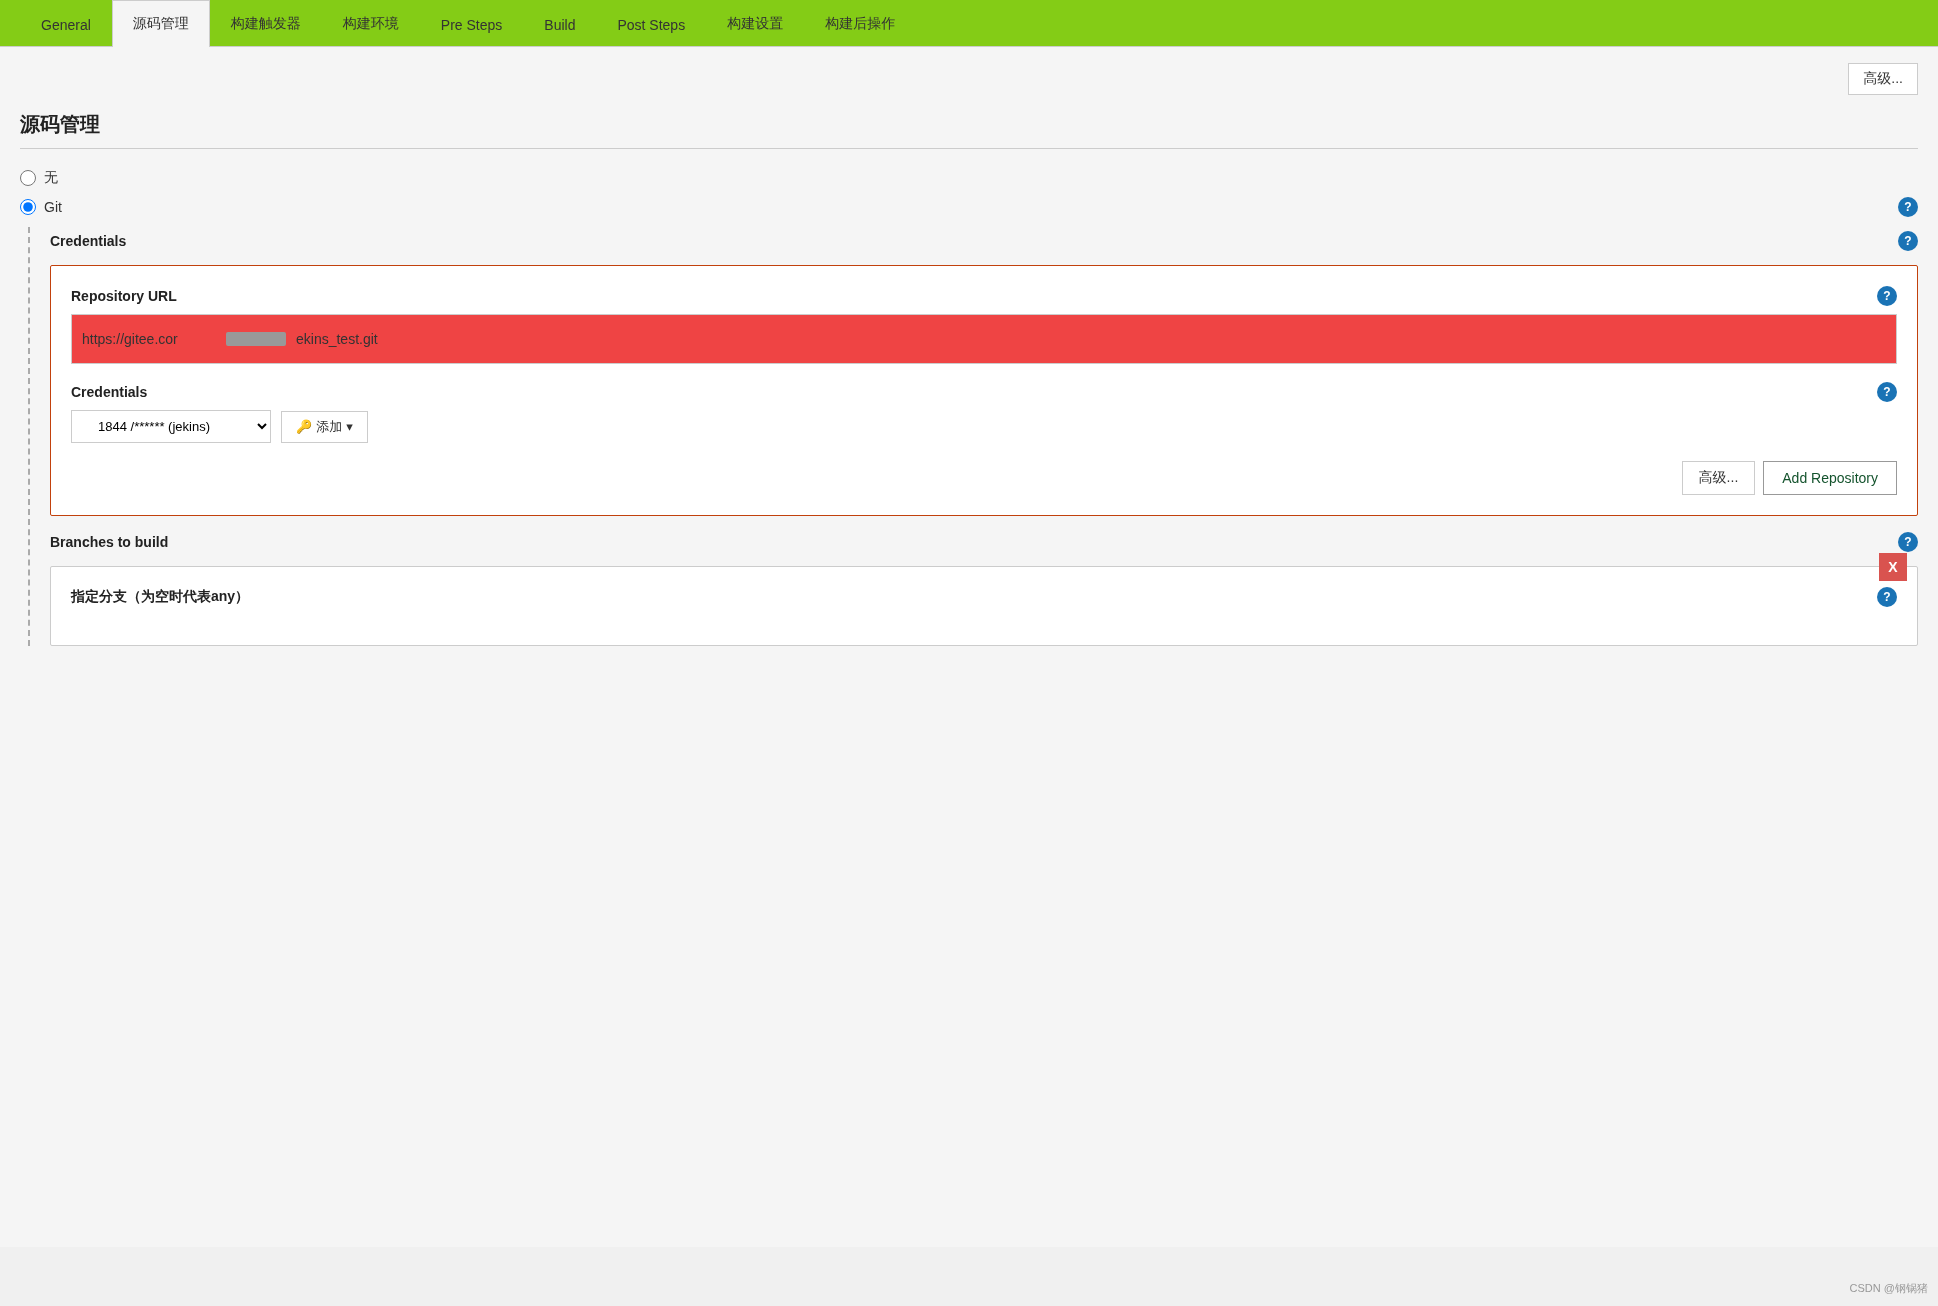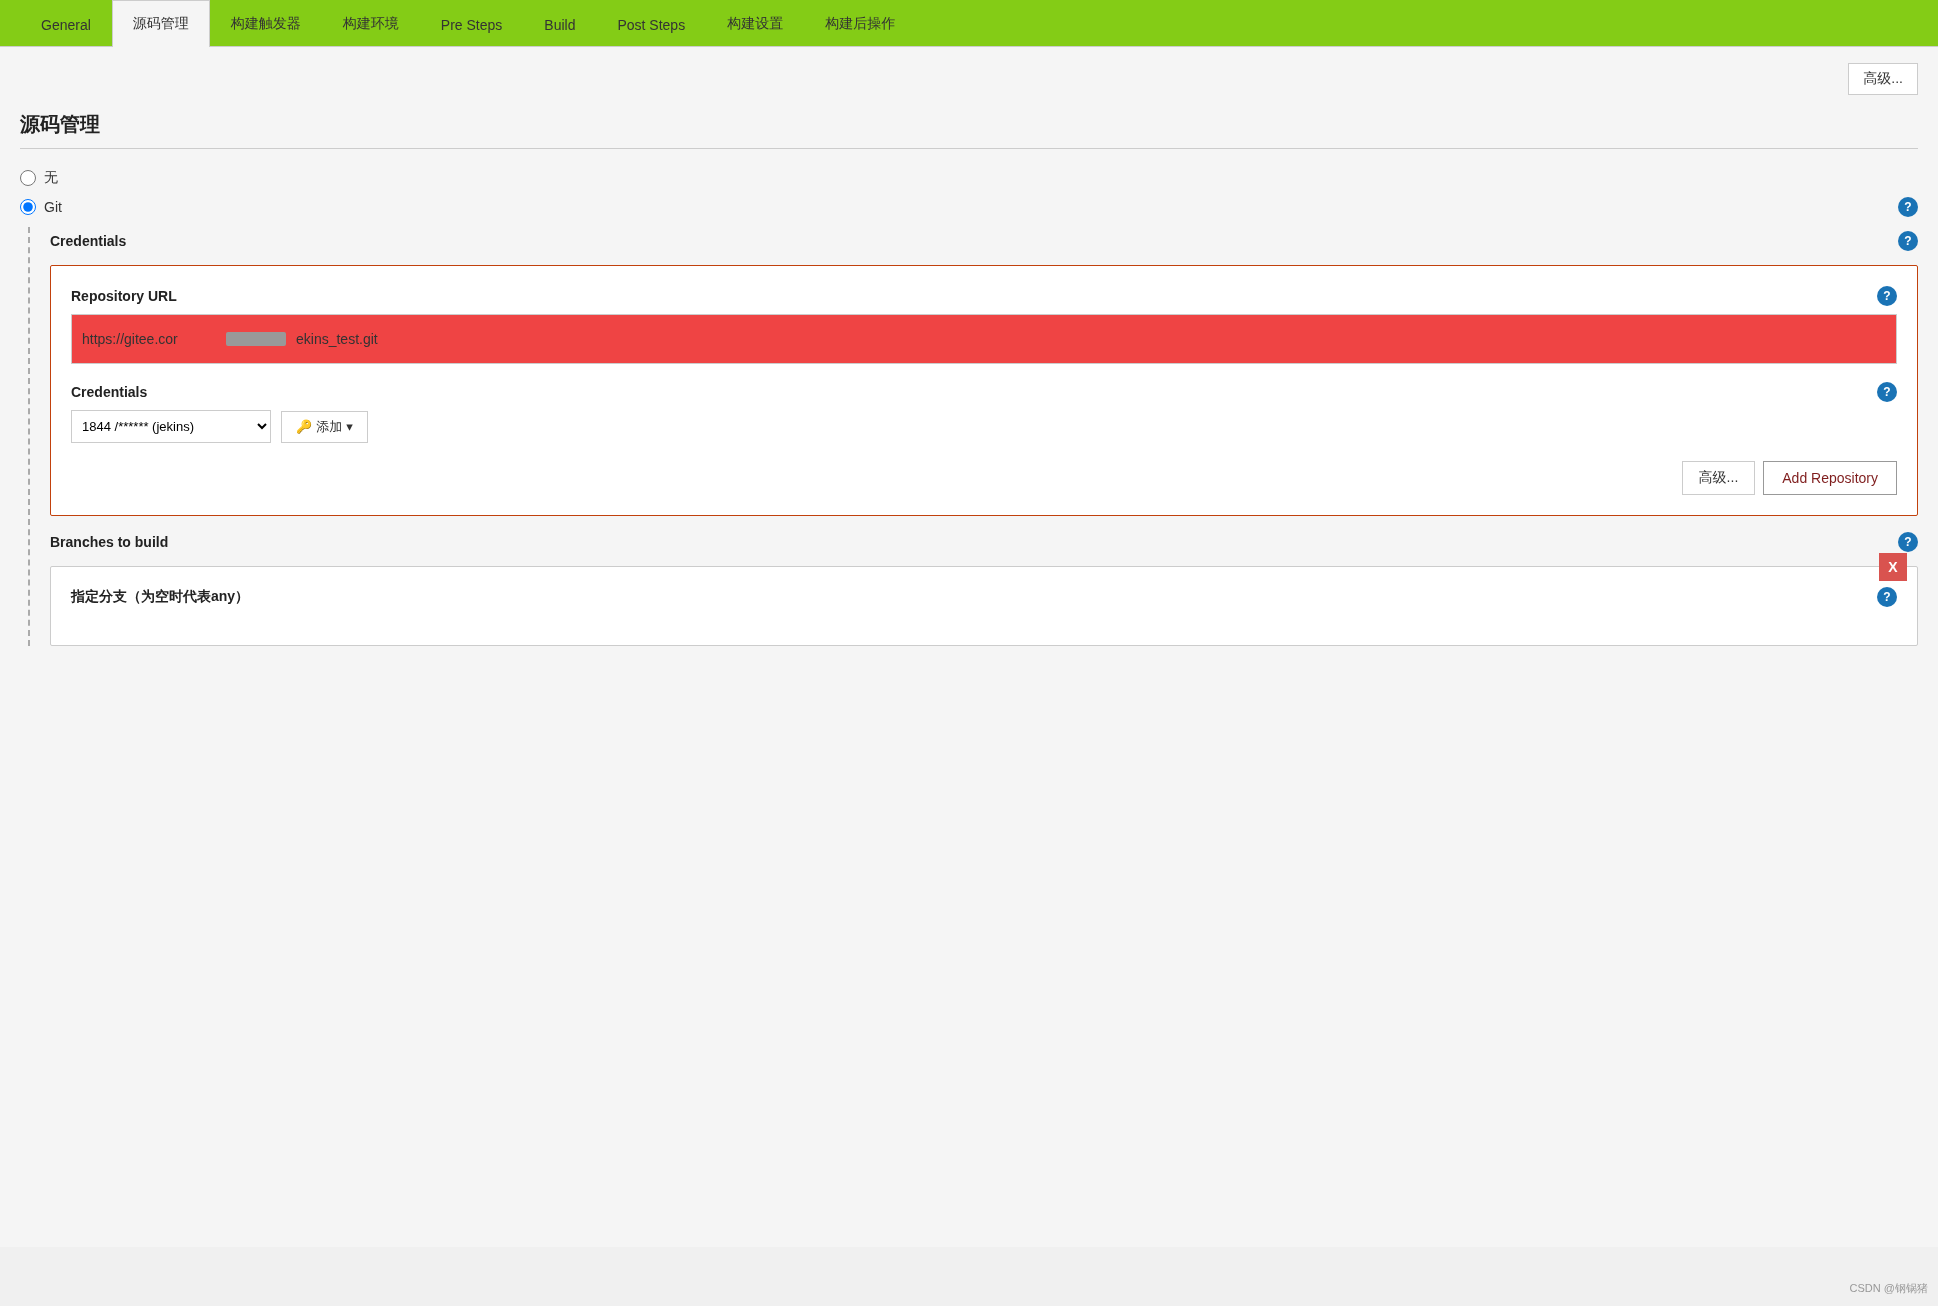--- a/index.html
+++ b/index.html
@@ -159,21 +159,21 @@
       background: #ef4444;
     }
 
     
     .credentials-row {
       display: flex;
       align-items: center;
       gap: 10px;
     }
     .select-credentials {
-      padding: 7px 6px;
+      padding: 7px 22px;
       border: 1px solid #ccc;
       font-size: 13px;
       background: #fff;
       cursor: pointer;
       min-width: 200px;
     }
     .btn-add-credential {
       padding: 6px 14px;
       background: #fff;
       border: 1px solid #ccc;
@@ -199,21 +199,21 @@
       cursor: pointer;
       font-size: 14px;
       color: #333;
     }
     .btn-add-repo {
       padding: 7px 18px;
       background: #fff;
       border: 1px solid #999;
       cursor: pointer;
       font-size: 14px;
-      color: #7f1d1d;
+      color: #14532d;
       font-weight: 500;
     }
 
     
     .branches-section {
       margin-top: 8px;
     }
 
     
     .branches-card {

